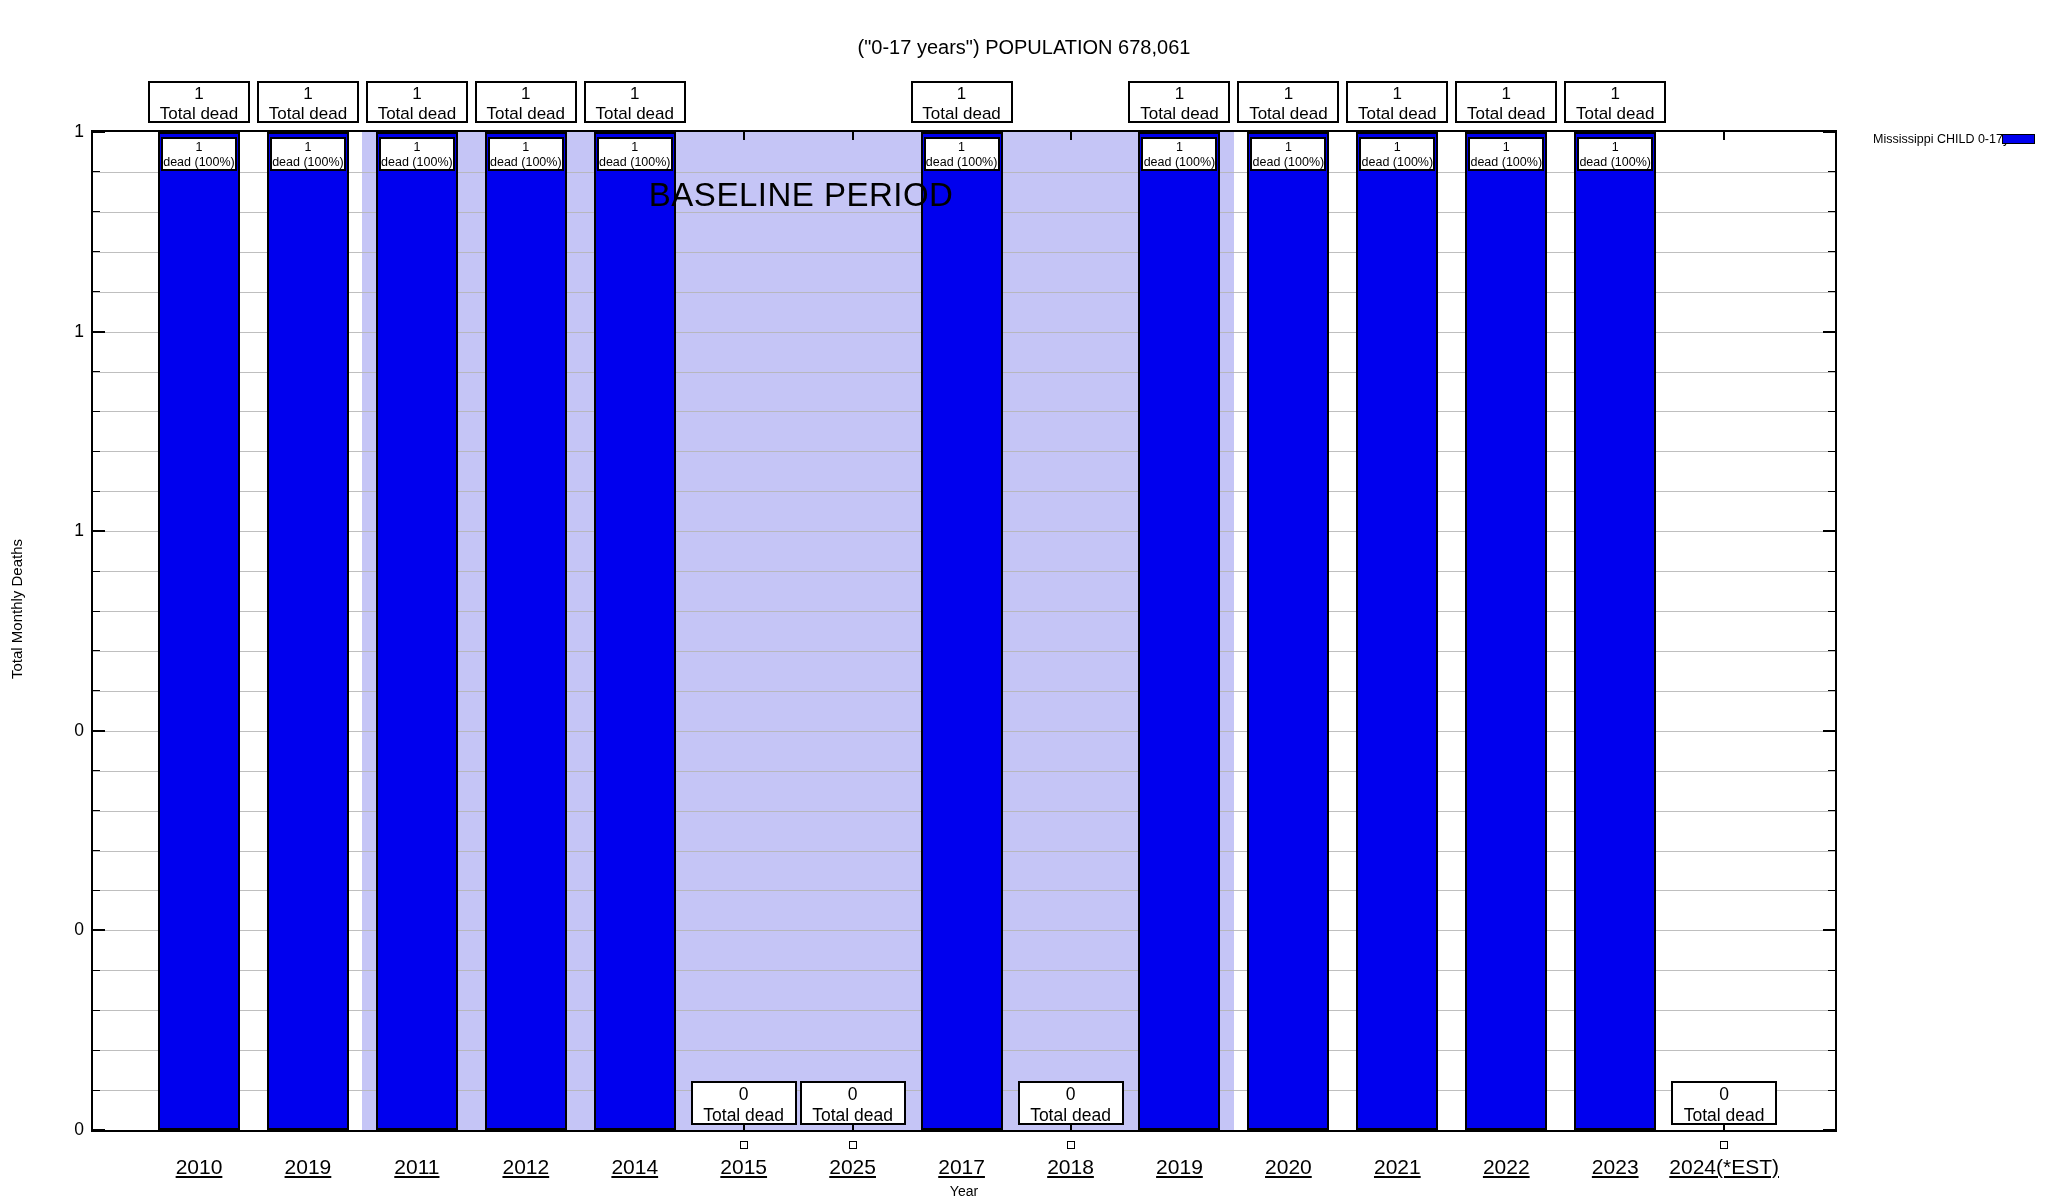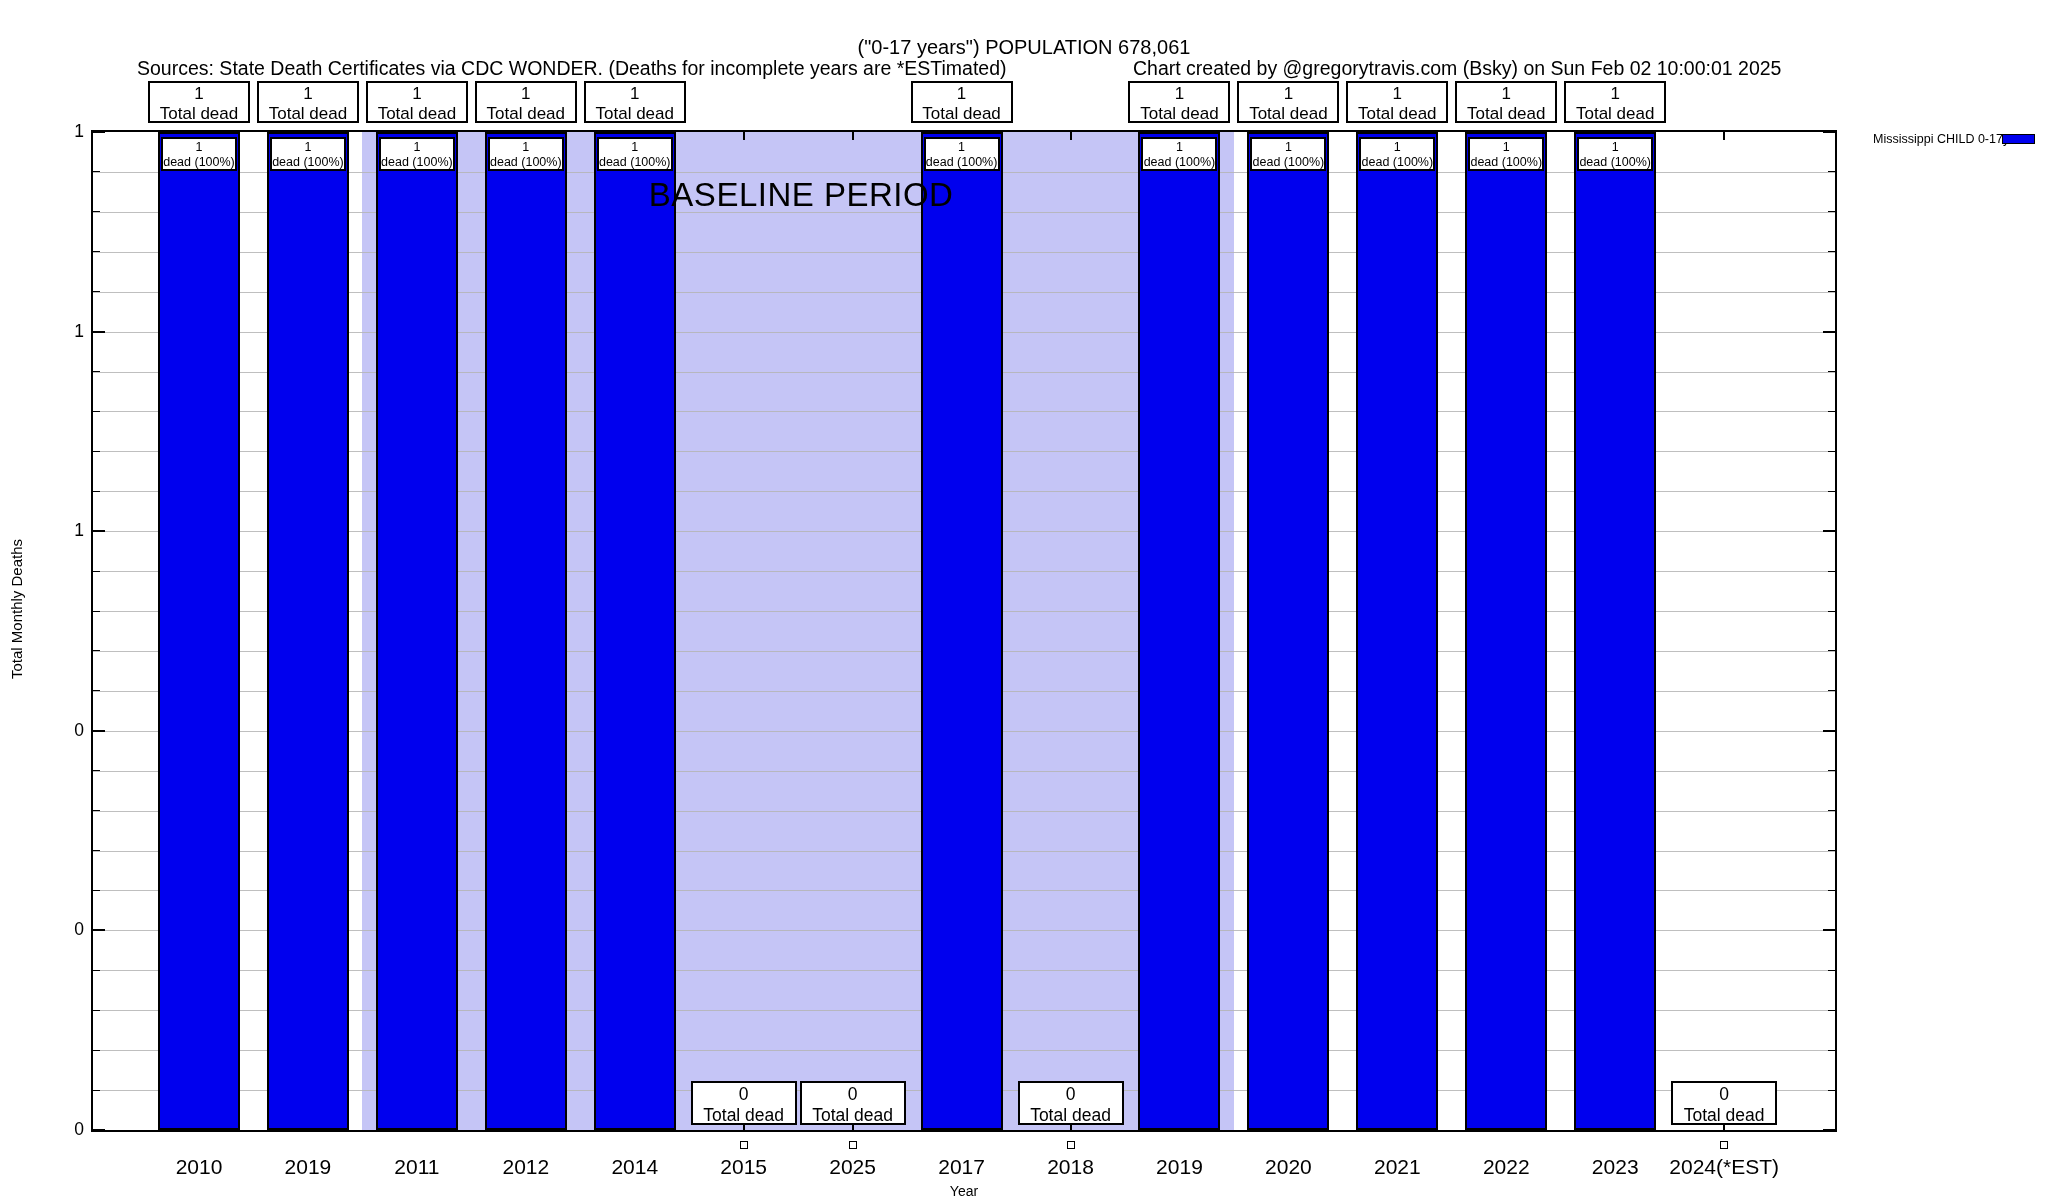--- a/index.html
+++ b/index.html
@@ -29,31 +29,29 @@
   .top-box{
     background:#fff;border:2px solid #000;box-sizing:border-box;
     font-size:17px;line-height:20px;text-align:center;padding-top:1px;white-space:nowrap;
   }
   .zero-box{
     background:#fff;border:2px solid #000;box-sizing:border-box;
     font-size:17.5px;line-height:21px;text-align:center;padding-top:1px;white-space:nowrap;
   }
   .marker{width:8px;height:8px;background:#fff;border:1.5px solid #000;box-sizing:border-box;}
   .ytick-label{font-size:17.5px;text-align:right;width:44px;}
-  .xtick-label{font-size:21px;text-align:center;white-space:nowrap;transform:translateX(-50%);}
+  .xtick-label{font-size:21px;text-align:center;white-space:nowrap;transform:translateX(-50%);text-decoration:underline;}
   .plot-border{border:2px solid #000;box-sizing:border-box;pointer-events:none;background:transparent;}
 </style>
 </head>
 <body>
 
 <div id="chart">
 
   <div class="abs title-line" style="top:36px;">("0-17 years") POPULATION 678,061</div>
-  <div class="abs src-line" style="left:137px;top:57px;">Sources: State Death Certificates via CDC WONDER. (Deaths for incomplete years are *ESTimated)</div>
-  <div class="abs src-line" style="left:1133px;top:57px;">Chart created by @gregorytravis.com (Bsky) on Sun Feb 02 10:00:01 2025</div>
 
   <div class="abs ylab">Total Monthly Deaths</div>
 
   <div class="abs xlab" style="left:964px;top:1183px;">Year</div>
 
   <div class="abs legend-text" style="left:1873px;top:132px;">Mississippi CHILD 0-17yo</div>
   <div class="abs legend-swatch" style="left:2002px;top:134px;"></div>
 
   <div id="plot-content" class="abs" style="left:0;top:0;width:2048px;height:1200px;">
       <div class="abs baseline-rect" style="left: 362.41px; top: 132px; width: 871.52px; height: 998px;"></div>

